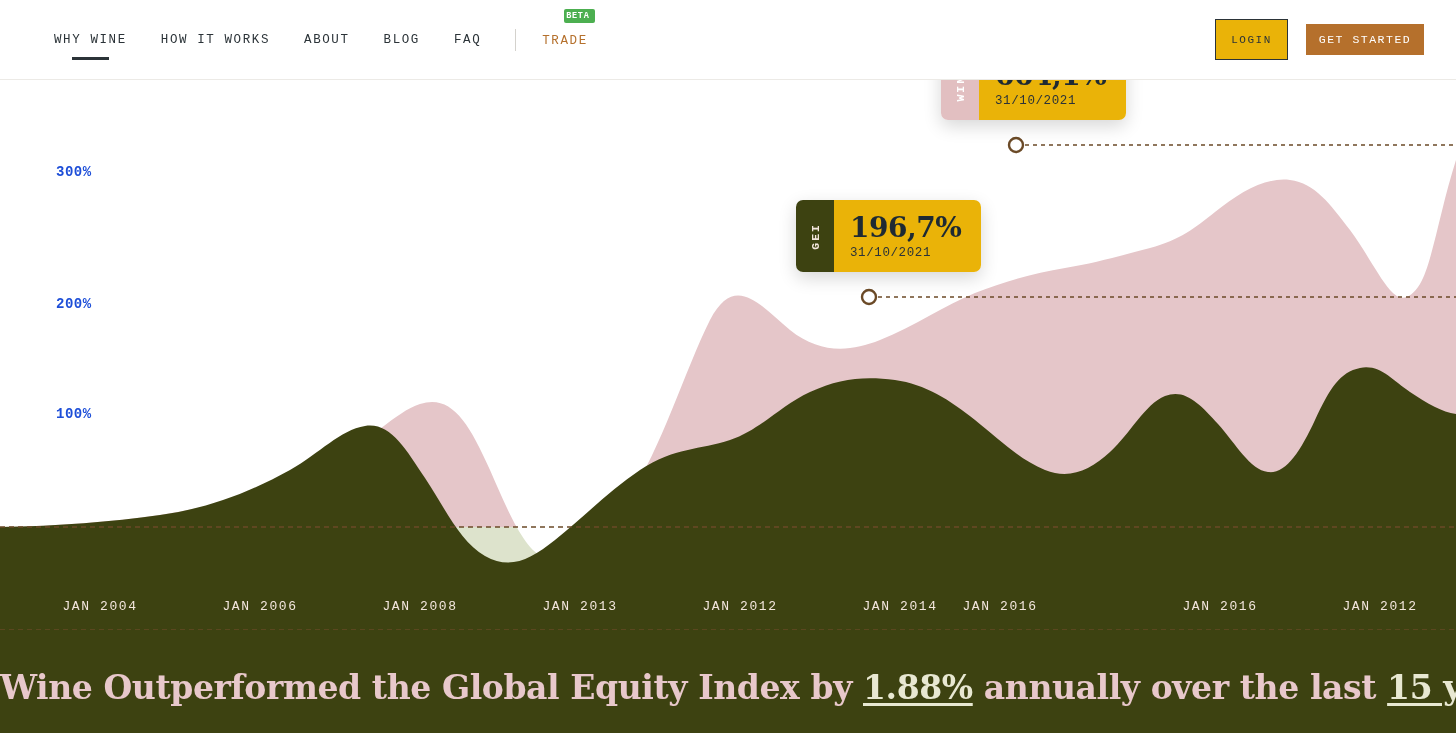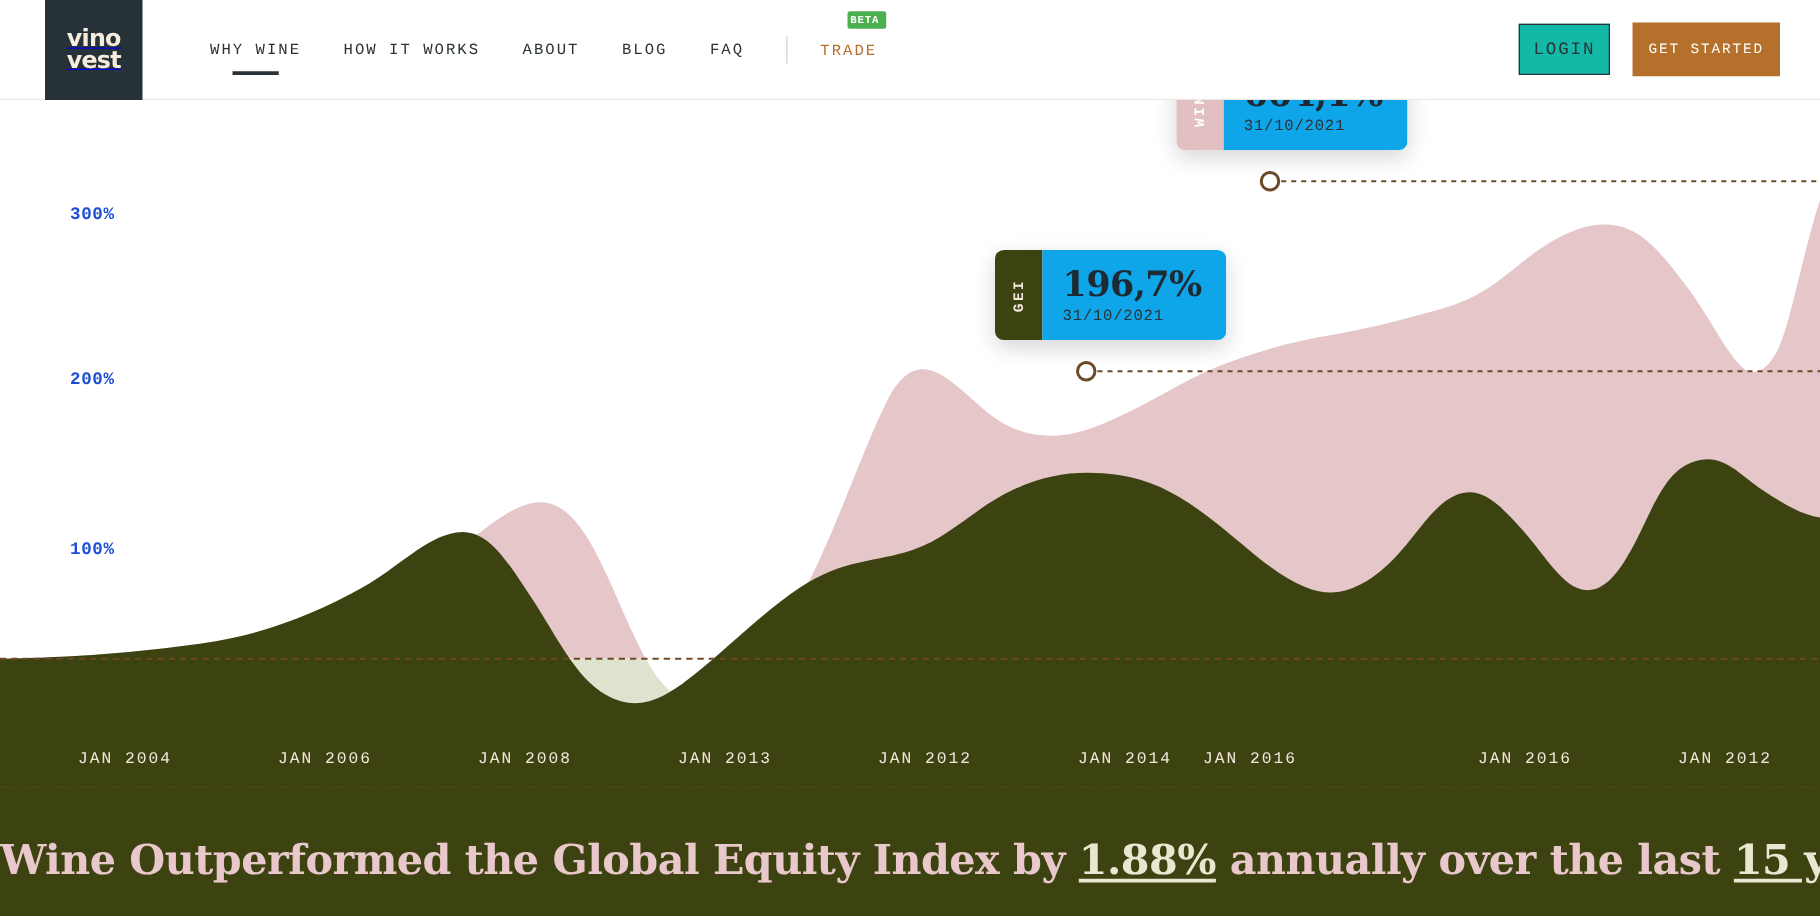--- a/index.html
+++ b/index.html
@@ -55,27 +55,27 @@
     position:absolute; top:-22px; left:22px;
     background:#4caf50; color:#ffffff;
     font-size:8.5px; font-weight:700; letter-spacing:0.7px;
     padding:2px 6px 2px 2px; border-radius:2px;
     font-family:"Liberation Mono", monospace;
   }
   #nav-actions {
     margin-left:auto; margin-right:32px; display:flex; align-items:center;
   }
   #login-btn {
-    width:73px; height:41px; border:1px solid #2b3338; background:#14b8a6;
-    color:#2b3338; font-size:14px; letter-spacing:1.5px;
+    width:73px; height:41px; border:1px solid #2b3338; background:#eab308;
+    color:#2b3338; font-size:11px; letter-spacing:1.5px;
     font-family:"Liberation Mono", monospace; cursor:pointer;
     display:flex; align-items:center; justify-content:center;
   }
   #get-started-btn {
-    width:118px; height:43px; border:none; background:#b5702c;
+    width:118px; height:31px; border:none; background:#b5702c;
     color:#ffffff; font-size:11.5px; letter-spacing:1.5px;
     font-family:"Liberation Mono", monospace; cursor:pointer;
     margin-left:18px;
     display:flex; align-items:center; justify-content:center;
   }
 
   
   #chart-section {
     position:absolute; top:0; left:0; width:1456px; height:733px;
   }
@@ -110,21 +110,21 @@
   }
   .tooltip .tt-tab {
     width:38px; display:flex; align-items:center; justify-content:center;
   }
   .tooltip .tt-tab span {
     writing-mode:vertical-rl; transform:rotate(180deg);
     font-family:"Liberation Mono", monospace;
     font-size:11.5px; letter-spacing:2px; font-weight:700;
   }
   .tooltip .tt-body {
-    padding:13px 20px 12px 16px; background:#0ea5e9;
+    padding:13px 20px 12px 16px; background:#eab308;
   }
   .tooltip .tt-value {
     font-family:"DejaVu Serif", serif;
     font-weight:700; font-size:28px; color:#1e2a33; line-height:1.05;
     letter-spacing:-0.5px;
   }
   .tooltip .tt-date {
     font-family:"Liberation Mono", monospace;
     font-size:12.5px; color:#2b3338; letter-spacing:0.6px; margin-top:4px;
   }
@@ -247,21 +247,21 @@
     <circle cx="869" cy="297" r="7" fill="#ffffff" stroke="#6b4a27" stroke-width="2.4"></circle>
 
     <line x1="1025" y1="145" x2="1456" y2="145" stroke="#6b4a27" stroke-width="1.6" stroke-dasharray="4 4"></line>
     <circle cx="1016" cy="145" r="7" fill="#ffffff" stroke="#6b4a27" stroke-width="2.4"></circle>
   </svg>
 
   <div id="x-axis-band"></div>
 
   <div class="y-label" style="top:164px;">300%</div>
   <div class="y-label" style="top:296px;">200%</div>
-  <div class="y-label" style="top:432px;text-align:center;">100%</div>
+  <div class="y-label" style="top:406px;text-align:center;">100%</div>
 
   <div class="x-label" style="left:100px;">JAN 2004</div>
   <div class="x-label" style="left:260px;">JAN 2006</div>
   <div class="x-label" style="left:420px;">JAN 2008</div>
   <div class="x-label" style="left:580px;">JAN 2013</div>
   <div class="x-label" style="left:740px;">JAN 2012</div>
   <div class="x-label" style="left:900px;">JAN 2014</div>
   <div class="x-label" style="left:1000px;">JAN 2016</div>
   <div class="x-label" style="left:1220px;">JAN 2016</div>
   <div class="x-label" style="left:1380px;">JAN 2012</div>
@@ -286,24 +286,20 @@
       <div class="tt-date">31/10/2021</div>
     </div>
   </div>
   <div class="tt-arrow" id="tooltip-gei-arrow"></div>
 
   <div id="headline"><span>Wine Outperformed the Global Equity Index by </span><span class="hl-hi">1.88%</span><span> annually over the last </span><span class="hl-hi">15 years.</span></div>
 </div>
 
 <div id="navbar">
 
-  <a id="logo" href="#">
-    <div class="logo-txt">vino</div>
-    <div class="logo-txt">vest</div>
-  </a>
 
   <nav id="nav-links">
     <a class="nav-link active" href="#">WHY WINE</a>
     <a class="nav-link" href="#">HOW IT WORKS</a>
     <a class="nav-link" href="#">ABOUT</a>
     <a class="nav-link" href="#">BLOG</a>
     <a class="nav-link" href="#">FAQ</a>
     <div class="nav-sep"></div>
     <div class="nav-trade-wrap">
       <span class="beta-badge">BETA</span>

